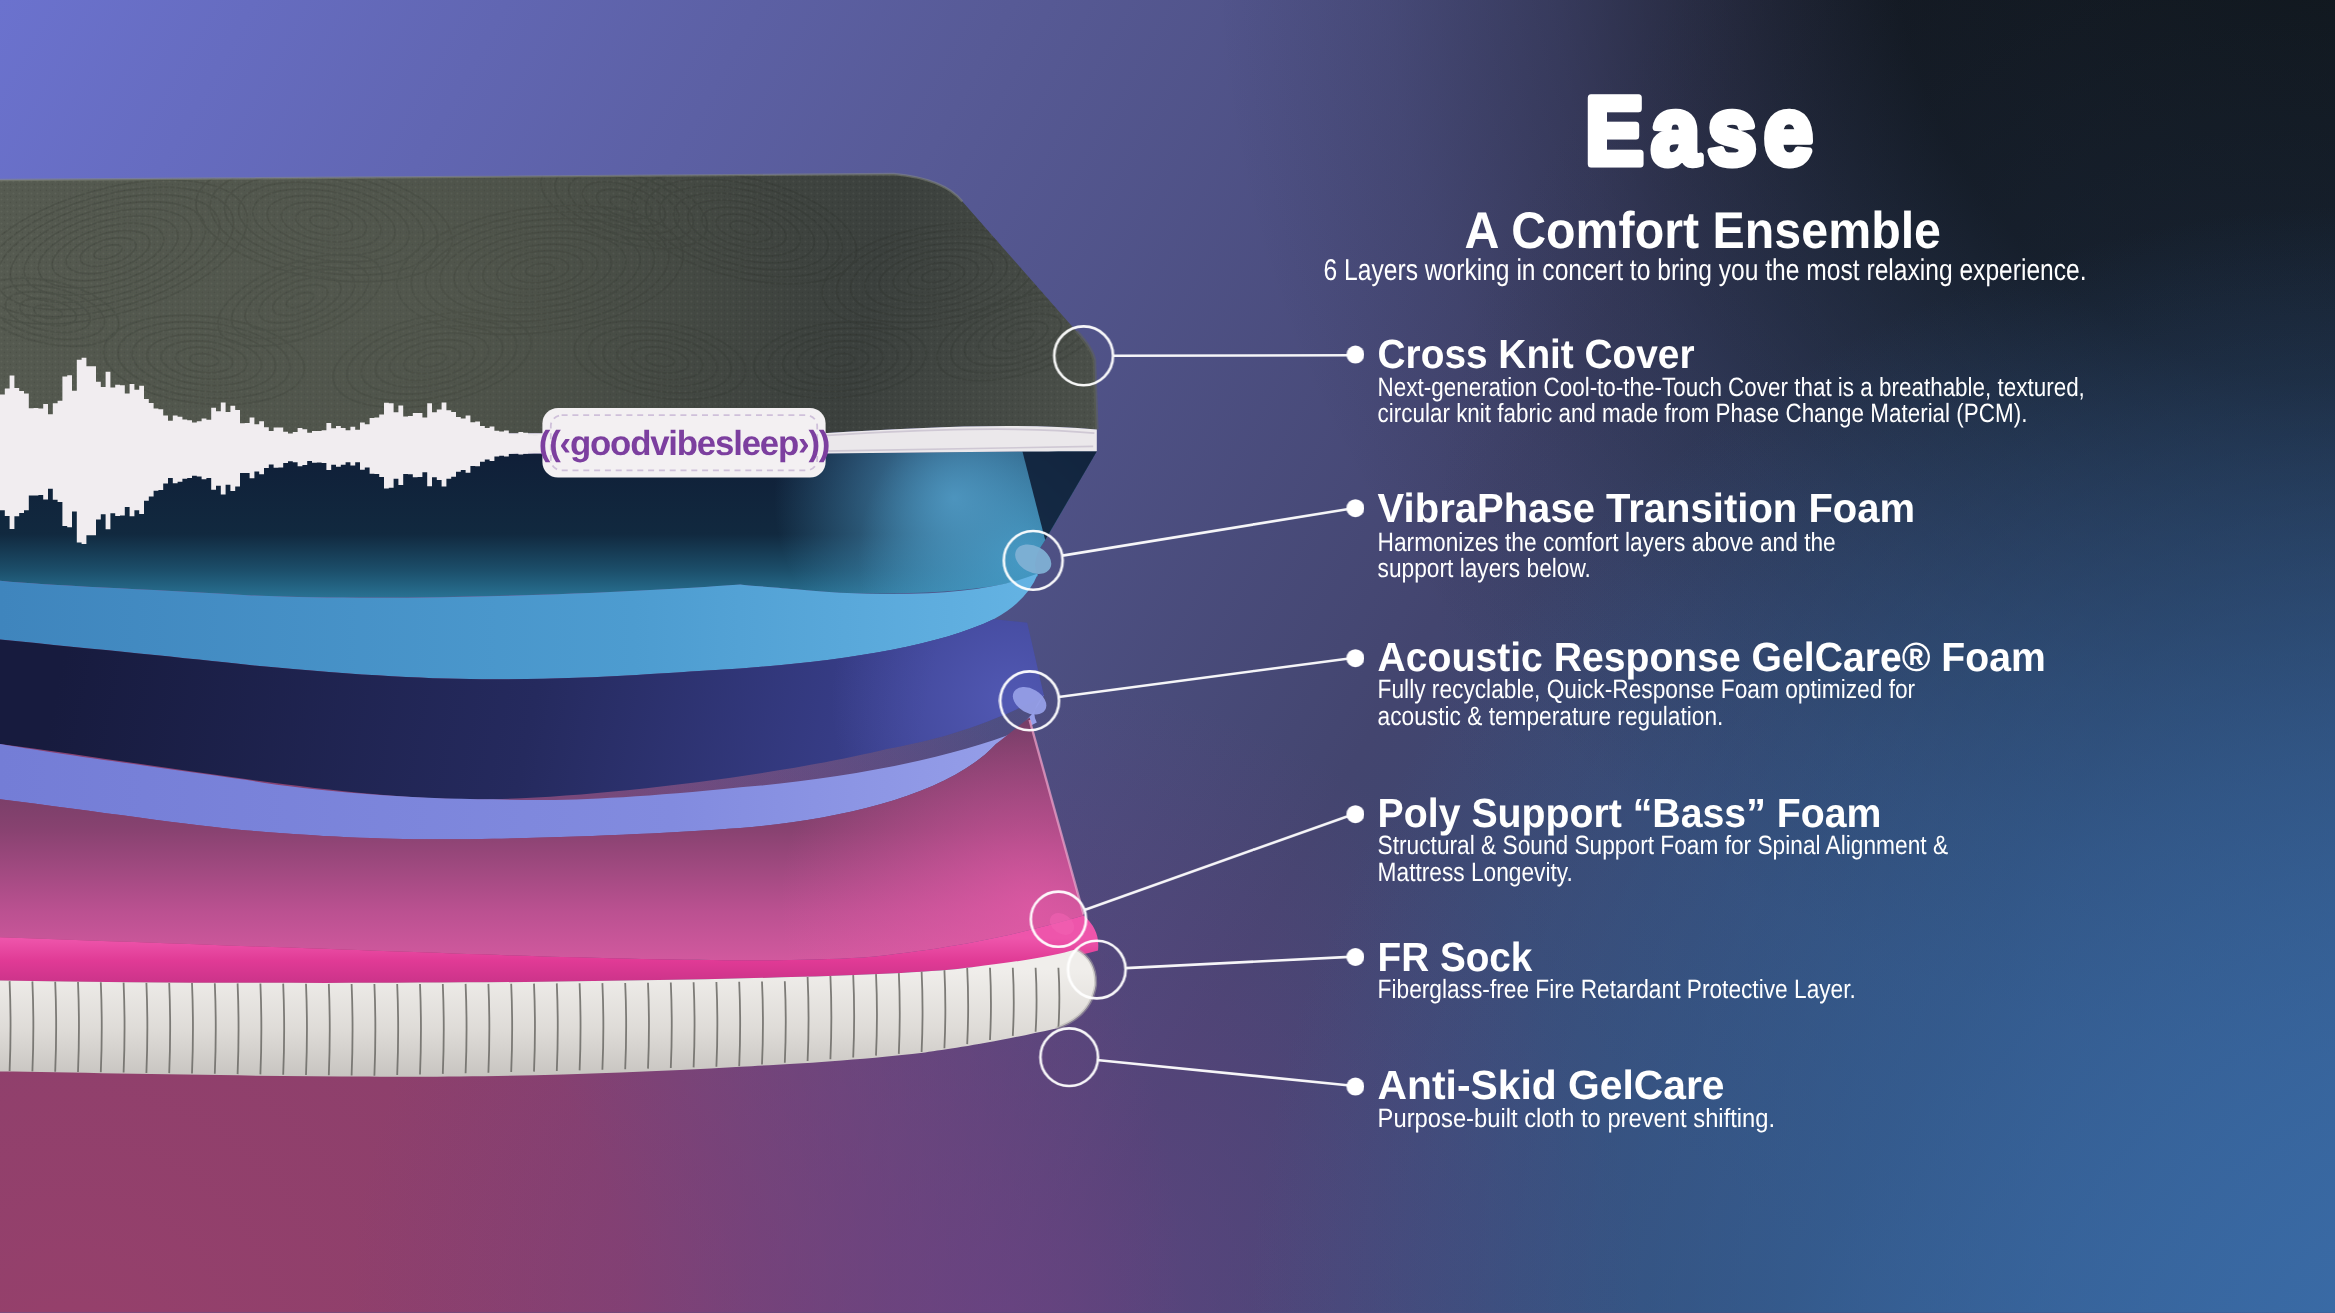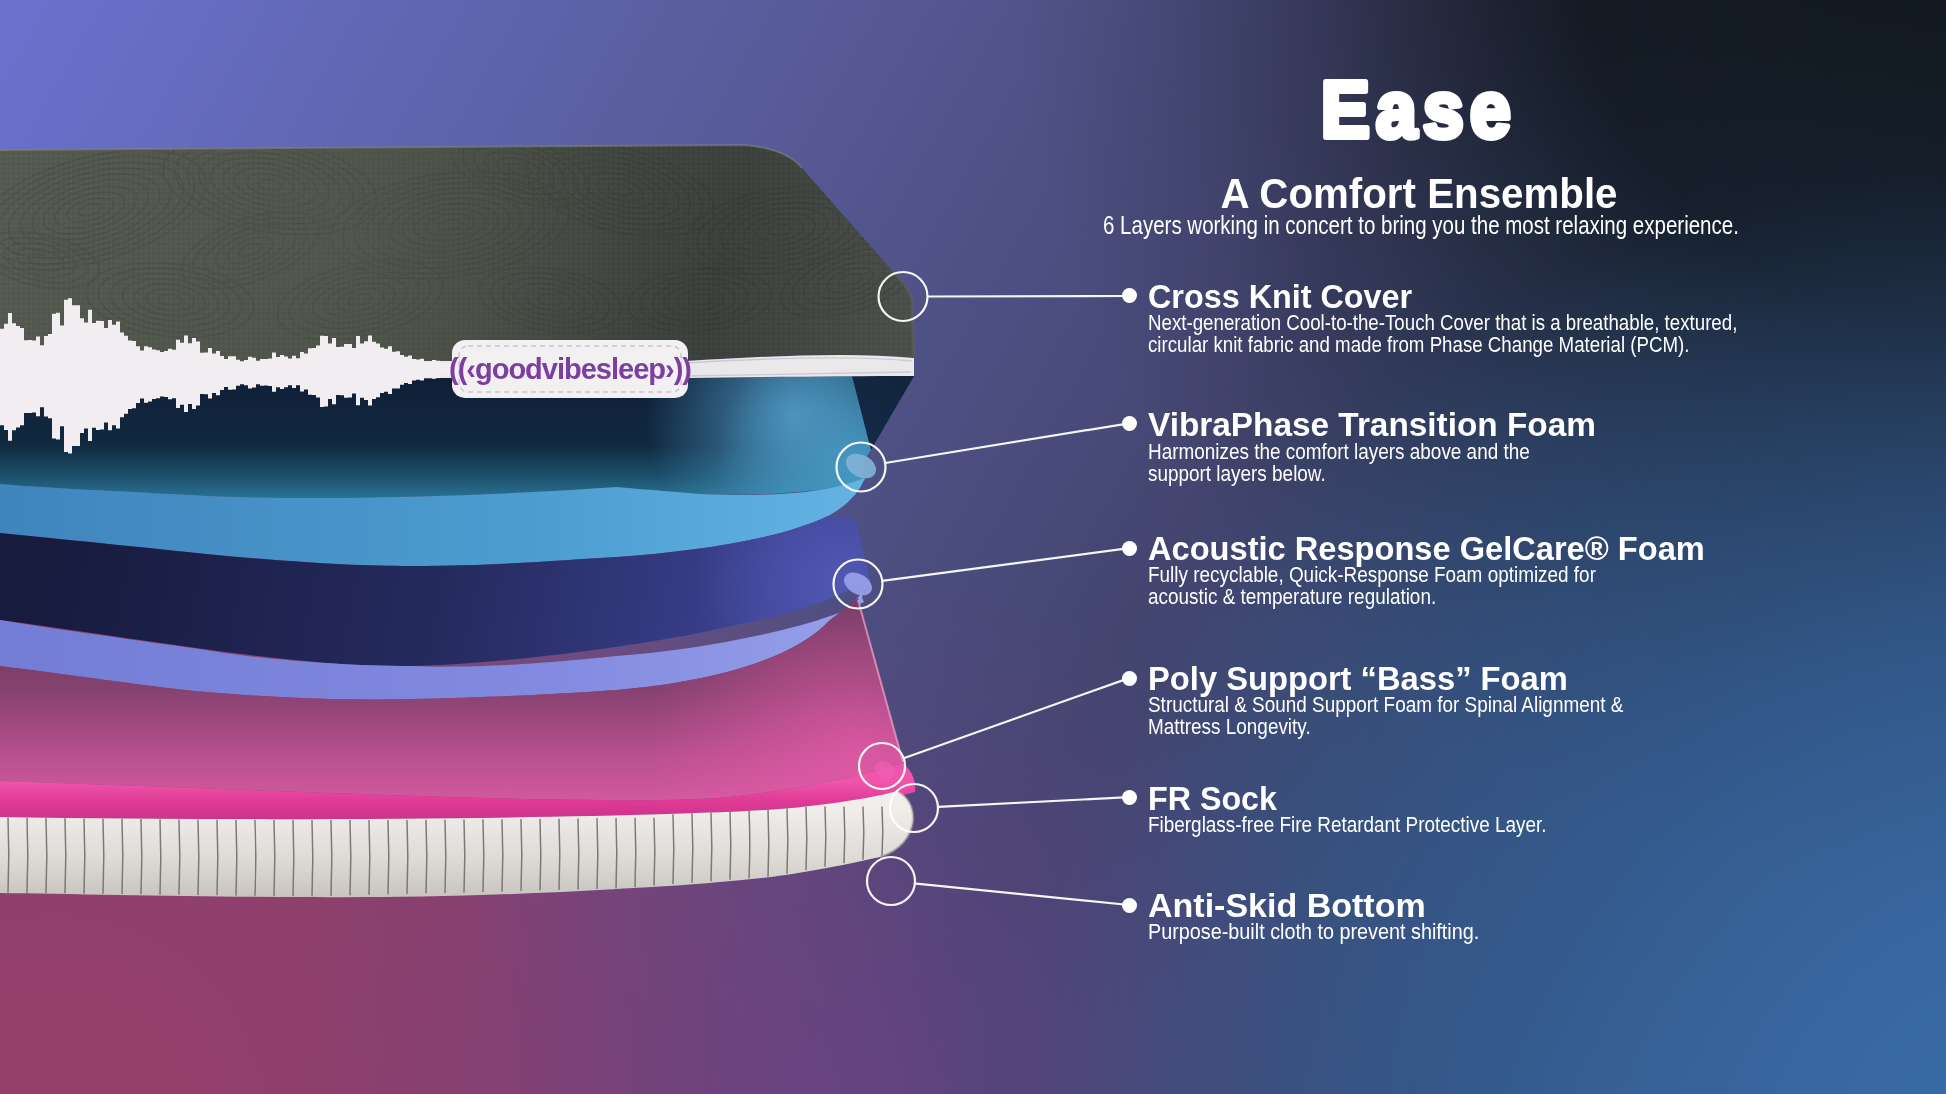--- a/index.html
+++ b/index.html
@@ -385,13 +385,13 @@
 <div class="bullet" style="left:1121.5px;top:540.6px;"></div>
 <div class="txt hsec" style="left:1148px;top:531.3px;transform:scaleX(0.959);">Acoustic Response GelCare® Foam</div>
 <div class="txt bsec" style="left:1148px;top:563.9px;transform:scaleX(0.86);">Fully recyclable, Quick-Response Foam optimized for<br>acoustic &amp; temperature regulation.</div>
 <div class="bullet" style="left:1121.5px;top:670.6px;"></div>
 <div class="txt hsec" style="left:1148px;top:661.3px;transform:scaleX(0.962);">Poly Support “Bass” Foam</div>
 <div class="txt bsec" style="left:1148px;top:693.9px;transform:scaleX(0.86);">Structural &amp; Sound Support Foam for Spinal Alignment &amp;<br>Mattress Longevity.</div>
 <div class="bullet" style="left:1121.5px;top:789.7px;"></div>
 <div class="txt hsec" style="left:1148px;top:780.6px;transform:scaleX(0.948);">FR Sock</div>
 <div class="txt bsec" style="left:1148px;top:813.9px;transform:scaleX(0.86);">Fiberglass-free Fire Retardant Protective Layer.</div>
 <div class="bullet" style="left:1121.5px;top:897.5px;"></div>
-<div class="txt hsec" style="left:1148px;top:888.2px;transform:scaleX(1.0);">Anti-Skid Bottom</div>
+<div class="txt hsec" style="left:1148px;top:888.2px;transform:scaleX(1.0);">Anti-Skid GelCare</div>
 <div class="txt bsec" style="left:1148px;top:921.4px;transform:scaleX(0.9);">Purpose-built cloth to prevent shifting.</div>
 </body></html>

